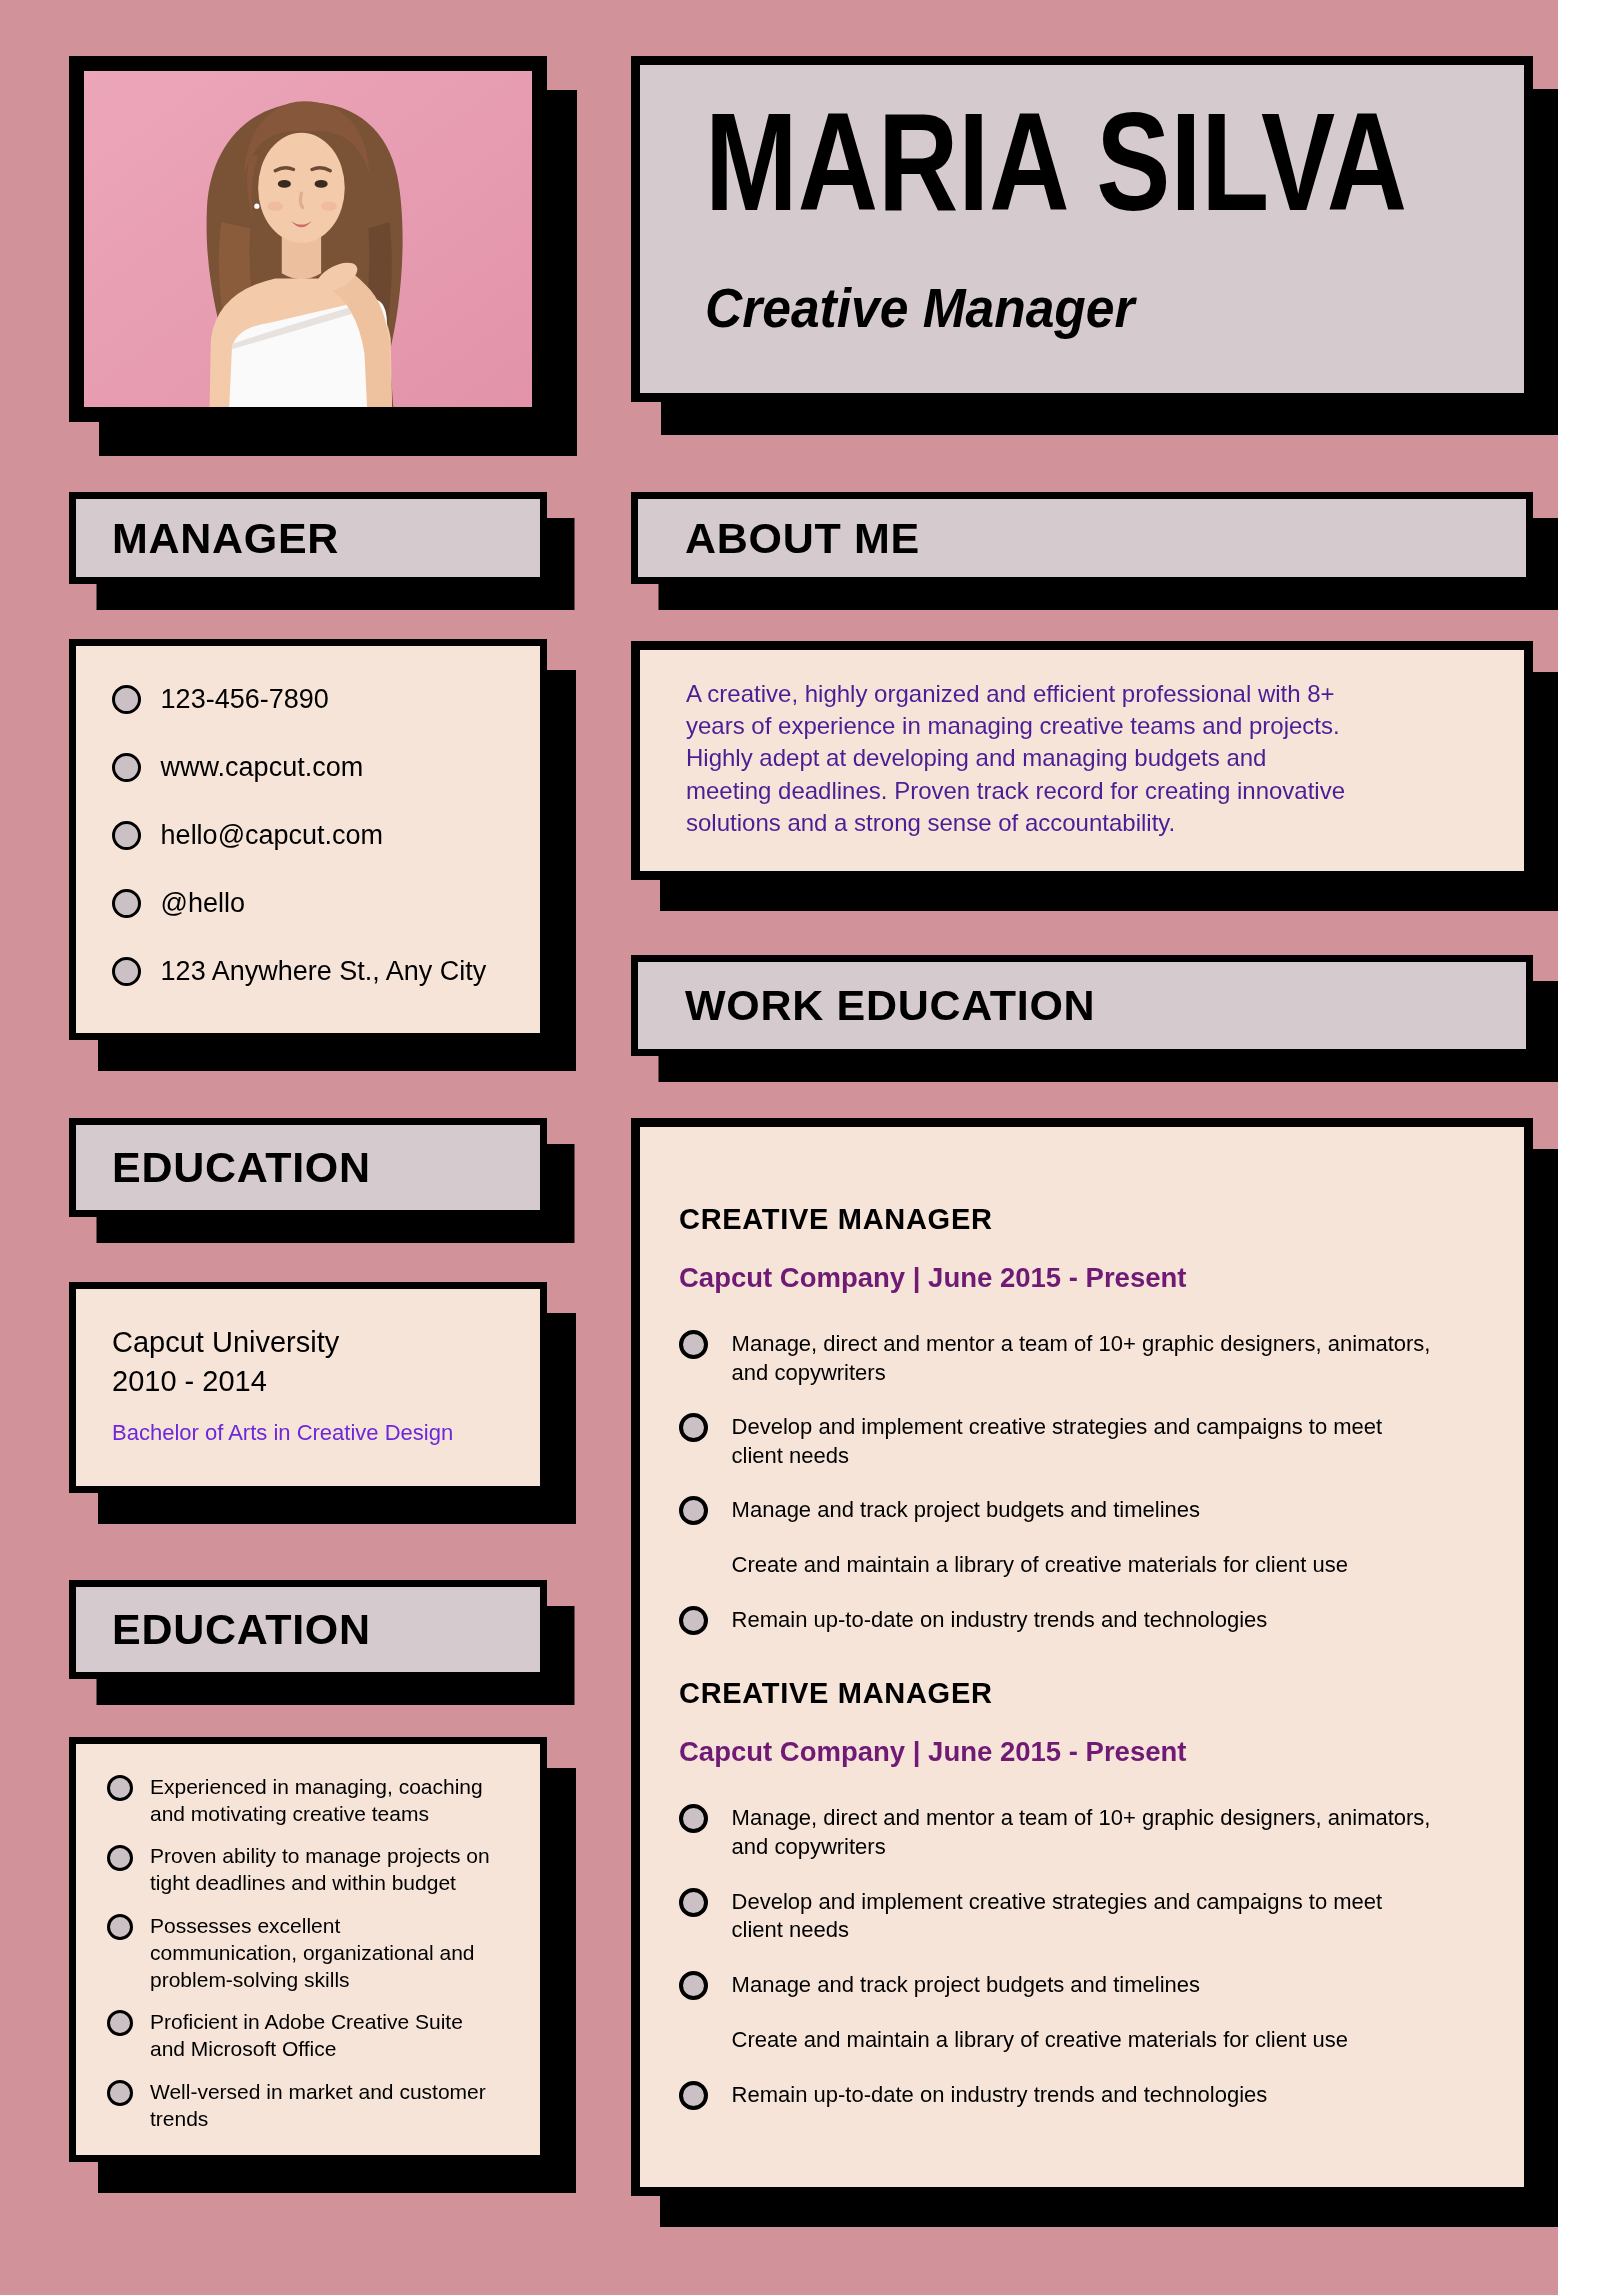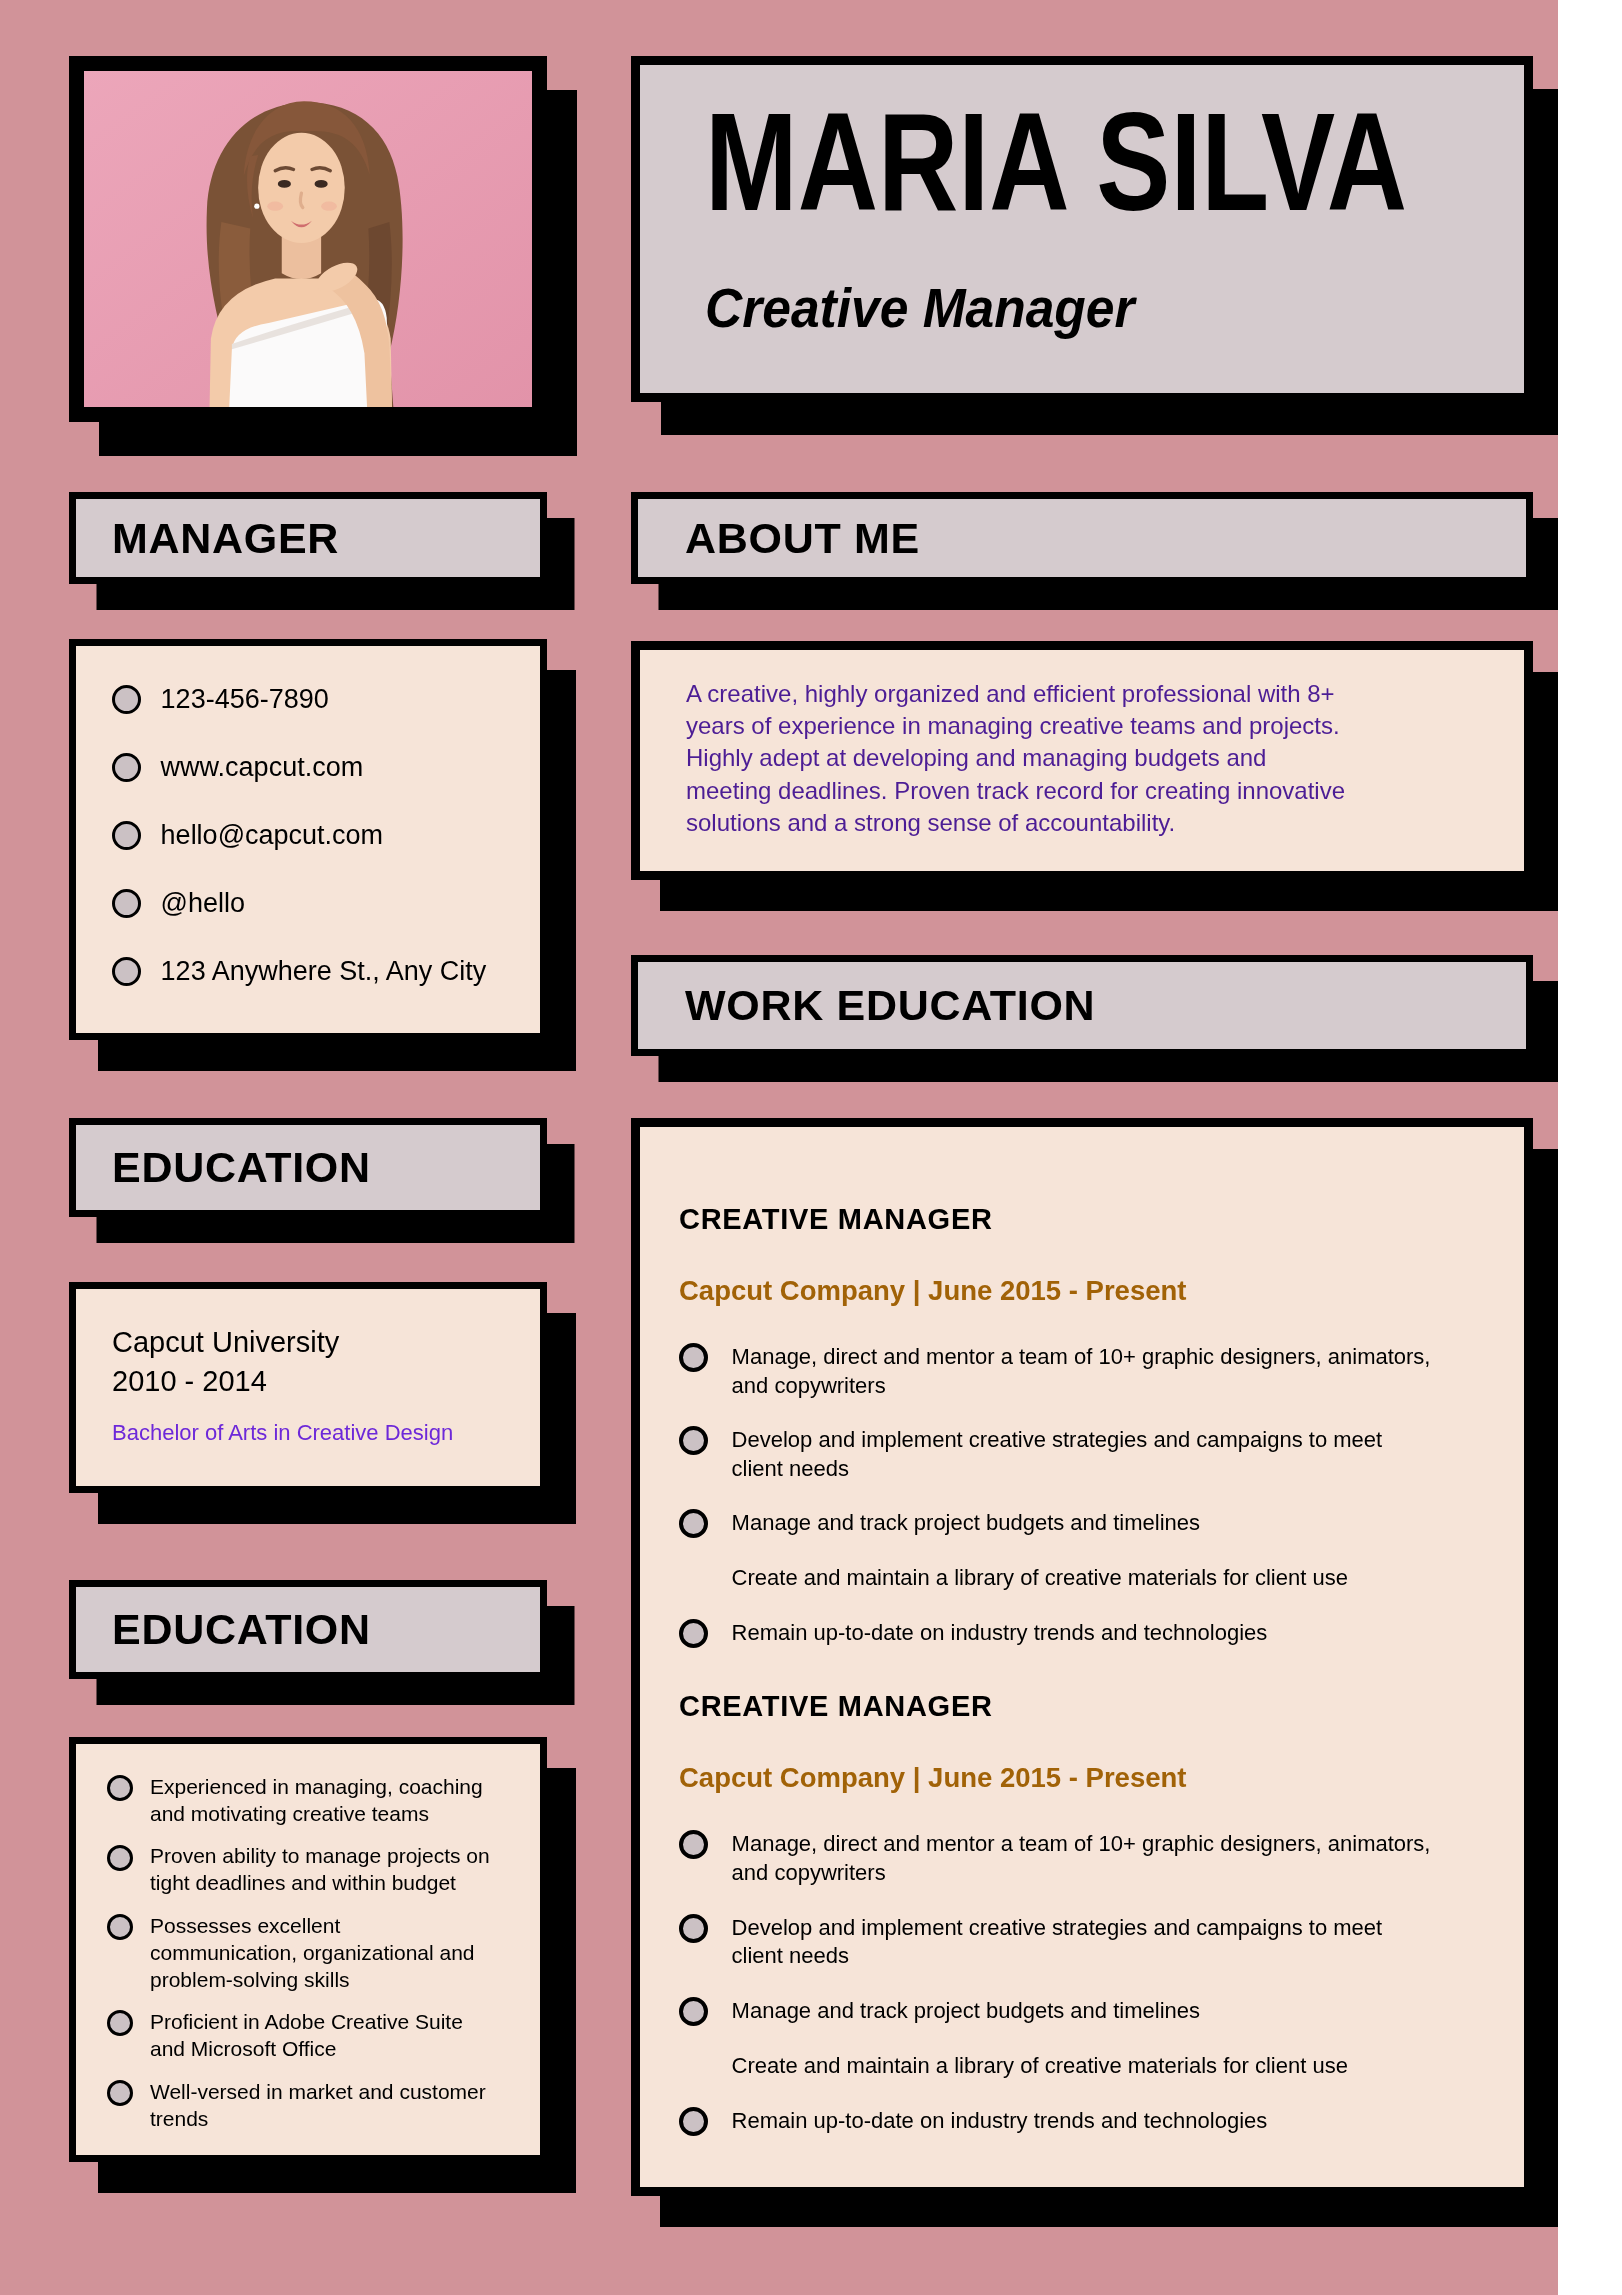--- a/index.html
+++ b/index.html
@@ -72,21 +72,21 @@
   .skill-text{font-size:21px;font-weight:500;line-height:1.28;color:#000;white-space:pre-line;}
 
   
   .about-card{left:631px;top:641px;width:902px;height:239px;padding:27.5px 39px 13px 46px;border-width:9.2px;}
   .about-text{font-size:24px;font-weight:500;line-height:1.35;color:#4c1d95;white-space:pre-line;}
 
   
   .work-card{left:631px;top:1118px;width:902px;height:1078px;border-width:9.2px;padding:76px 19.6px 19.6px 39px;}
   .job-title{font-size:29px;font-weight:600;letter-spacing:0.7px;color:#000;}
   .job-title.second{margin-top:42px;}
-  .job-company{margin-top:39px;font-size:27.5px;font-weight:600;color:#a16207;}
+  .job-company{margin-top:26px;font-size:27.5px;font-weight:600;color:#701a75;}
   .duties{margin-top:36px;}
   .duty-row{display:flex;align-items:flex-start;margin-bottom:26px;}
   .duty-row .dot{width:29px;height:29px;border-width:4.6px;margin-right:23.6px;margin-top:0;}
   .duty-text{font-size:22px;font-weight:400;line-height:1.3;color:#000;white-space:pre-line;}
   .no-dot .dot{visibility:hidden;}
 </style>
 </head>
 <body>
 
 <div id="page">

